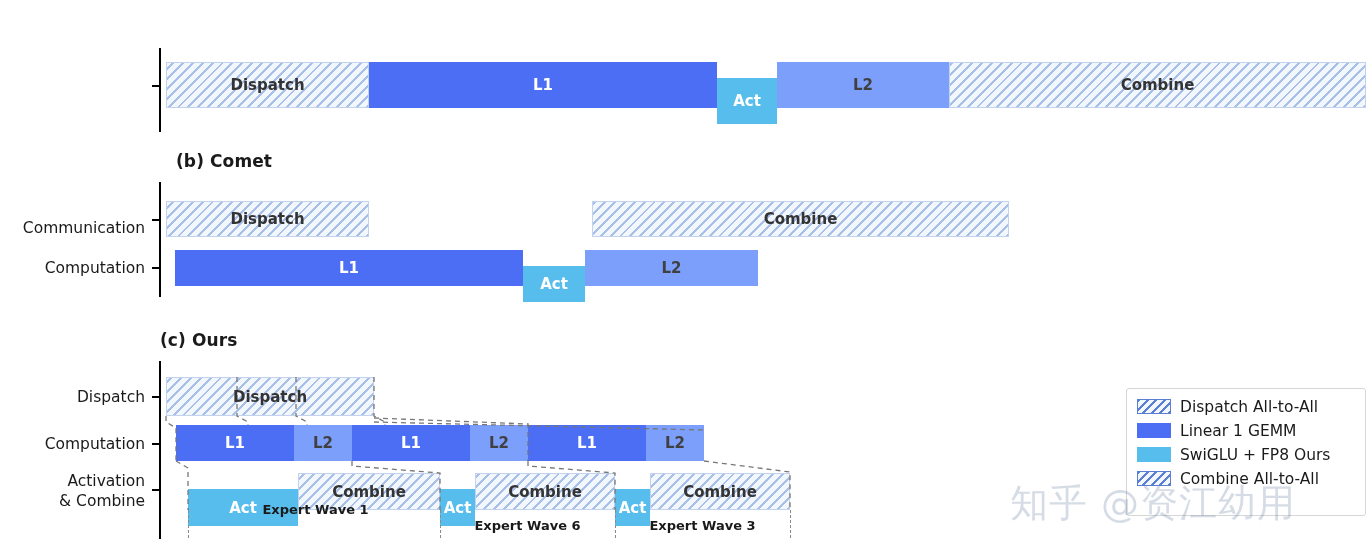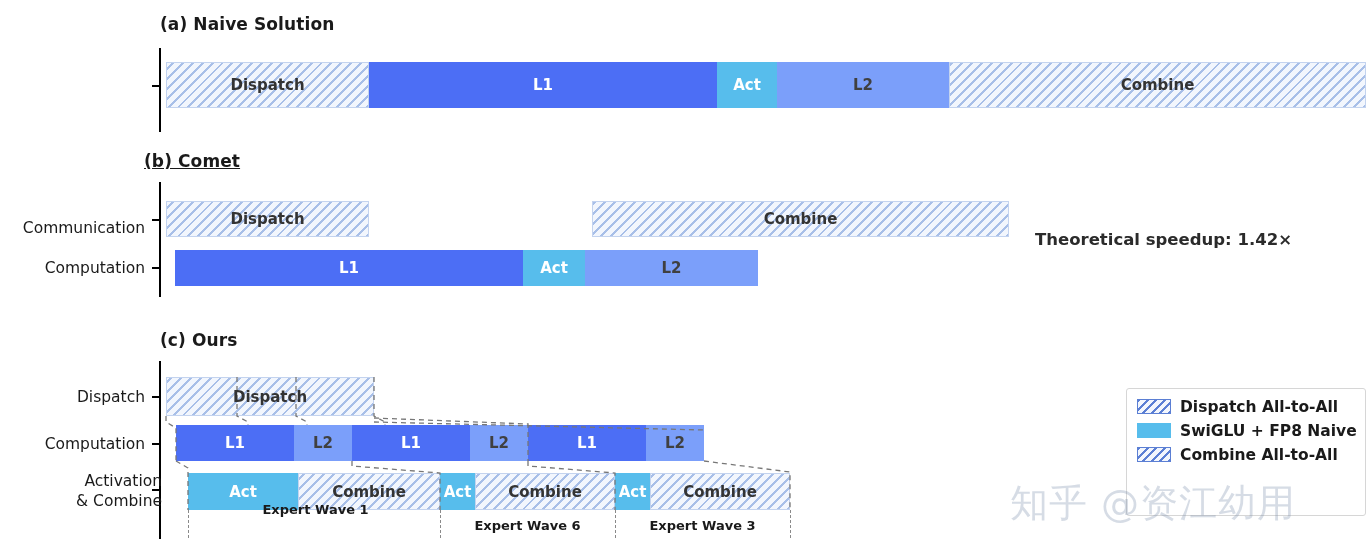--- a/index.html
+++ b/index.html
@@ -29,21 +29,21 @@
 
   
   .bar{
     position:absolute;display:flex;align-items:center;justify-content:center;
     font-size:15px;font-weight:bold;box-sizing:border-box;
   }
   .bar .bar-text{position:relative;z-index:2;white-space:nowrap;}
 
   .bar-l1{background:#4c6ef5;color:#ffffff;}
   .bar-l2{background:#7b9ffa;color:#404040;}
-  .bar-act{background:#57bdec;color:#ffffff;}
+  .bar-act{background:#57bdec;color:#ffffff;margin-top:16px;}
 
   
   .bar-hatch{
     color:#333333;
     background-color:#f2f6fd;
     background-image:repeating-linear-gradient(
       -45deg,
       #a8bfe8 0px, #a8bfe8 2px,
       rgba(255,255,255,0) 2px, rgba(255,255,255,0) 7px);
     border:1px solid #c3d3ef;
@@ -64,21 +64,21 @@
     position:absolute;font-size:13px;font-weight:bold;color:#1a1a1a;
     white-space:nowrap;text-align:center;
   }
   .wave-div{position:absolute;border-left:1.5px dashed #8a8a8a;}
 
   
   #legend{
     position:absolute;left:1126px;top:388px;width:240px;height:128px;
     background:#ffffff;border:1px solid #d6d6d6;border-radius:3px;
     box-sizing:border-box;padding:7px 10px 0 10px;
-    display:flex;flex-direction:column;gap:3px;z-index:6;font-weight:bold;
+    display:flex;flex-direction:column;gap:3px;z-index:6;
   }
   .legend-row{display:flex;align-items:center;gap:9px;height:21px;}
   .legend-swatch{
     width:34px;height:15px;box-sizing:border-box;flex:none;
   }
   .sw-hatch{
     background-color:#f2f6fd;
     background-image:repeating-linear-gradient(
       -45deg,
       #5b7fd4 0px, #5b7fd4 2px,
@@ -96,42 +96,41 @@
     font-size:38px;color:rgba(120,140,170,.30);
     font-family:"DejaVu Sans","Liberation Sans",sans-serif;
     white-space:nowrap;z-index:9;pointer-events:none;letter-spacing:1px;
   }
 </style>
 </head>
 <body>
 
 <div id="stage">
 
-  <div class="panel-title" style="left:160px;top:14px;">(a) Naive Solution</div>
 
   <div class="axis-line" style="left:159px;top:48px;height:84px;"></div>
   <div class="axis-tick" style="left:152px;top:85px;"></div>
 
   <div class="bar bar-hatch" style="left:166px;top:62px;width:203px;height:46px;">
     <span class="bar-text">Dispatch</span>
   </div>
   <div class="bar bar-l1" style="left:369px;top:62px;width:348px;height:46px;">
     <span class="bar-text">L1</span>
   </div>
   <div class="bar bar-act" style="left:717px;top:62px;width:60px;height:46px;">
     <span class="bar-text">Act</span>
   </div>
   <div class="bar bar-l2" style="left:777px;top:62px;width:172px;height:46px;">
     <span class="bar-text">L2</span>
   </div>
   <div class="bar bar-hatch" style="left:949px;top:62px;width:417px;height:46px;">
     <span class="bar-text">Combine</span>
   </div>
 
-  <div class="panel-title" style="left:144px;top:151px;text-decoration:underline;">(b) Comet</div>
+  <div class="panel-title" style="left:176px;top:151px;">(b) Comet</div>
 
   <div class="axis-line" style="left:159px;top:182px;height:115px;"></div>
   <div class="axis-tick" style="left:152px;top:219px;"></div>
   <div class="axis-tick" style="left:152px;top:267px;"></div>
 
   <div class="row-label" style="left:0px;top:219px;width:145px;">Communication</div>
   <div class="row-label" style="left:0px;top:259px;width:145px;">Computation</div>
 
   <div class="bar bar-hatch" style="left:166px;top:201px;width:203px;height:36px;">
     <span class="bar-text">Dispatch</span>
@@ -143,32 +142,31 @@
   <div class="bar bar-l1" style="left:175px;top:250px;width:348px;height:36px;">
     <span class="bar-text">L1</span>
   </div>
   <div class="bar bar-act" style="left:523px;top:250px;width:62px;height:36px;">
     <span class="bar-text">Act</span>
   </div>
   <div class="bar bar-l2" style="left:585px;top:250px;width:173px;height:36px;">
     <span class="bar-text">L2</span>
   </div>
 
-  <div class="speedup" style="left:1035px;top:230px;">Theoretical speedup: 1.42×</div>
 
   <div class="panel-title" style="left:160px;top:330px;">(c) Ours</div>
 
   <div class="axis-line" style="left:159px;top:361px;height:178px;"></div>
   <div class="axis-tick" style="left:152px;top:396px;"></div>
   <div class="axis-tick" style="left:152px;top:443px;"></div>
   <div class="axis-tick" style="left:152px;top:489px;"></div>
 
   <div class="row-label" style="left:0px;top:388px;width:145px;">Dispatch</div>
   <div class="row-label" style="left:0px;top:435px;width:145px;">Computation</div>
-  <div class="row-label two-line" style="left:0px;top:471px;width:145px;padding-left:17px;">
+  <div class="row-label two-line" style="left:0px;top:471px;width:145px;">
     <div>Activation</div>
     <div>&amp; Combine</div>
   </div>
 
   <div class="bar bar-hatch" style="left:166px;top:377px;width:208px;height:39px;">
     <span class="bar-text">Dispatch</span>
   </div>
 
   <div class="bar bar-l1" style="left:176px;top:425px;width:118px;height:36px;">
     <span class="bar-text">L1</span>
@@ -239,22 +237,26 @@
   <div class="wave-label" style="left:440px;top:518px;width:175px;">Expert Wave 6</div>
   <div class="wave-label" style="left:615px;top:518px;width:175px;">Expert Wave 3</div>
 
 
   <div id="legend">
     <div class="legend-row">
       <span class="legend-swatch sw-hatch"></span>
       <span class="legend-text">Dispatch All-to-All</span>
     </div>
     <div class="legend-row">
+      <span class="legend-swatch sw-l1"></span>
+      <span class="legend-text">Linear 1 GEMM</span>
+    </div>
+    <div class="legend-row">
       <span class="legend-swatch sw-act"></span>
-      <span class="legend-text">SwiGLU + FP8 Naive</span>
+      <span class="legend-text">SwiGLU + FP8 Ours</span>
     </div>
     <div class="legend-row">
       <span class="legend-swatch sw-hatch"></span>
       <span class="legend-text">Combine All-to-All</span>
     </div>
   </div>
 
   <div id="watermark">知乎 @资江幼用</div>
 
 </div>

